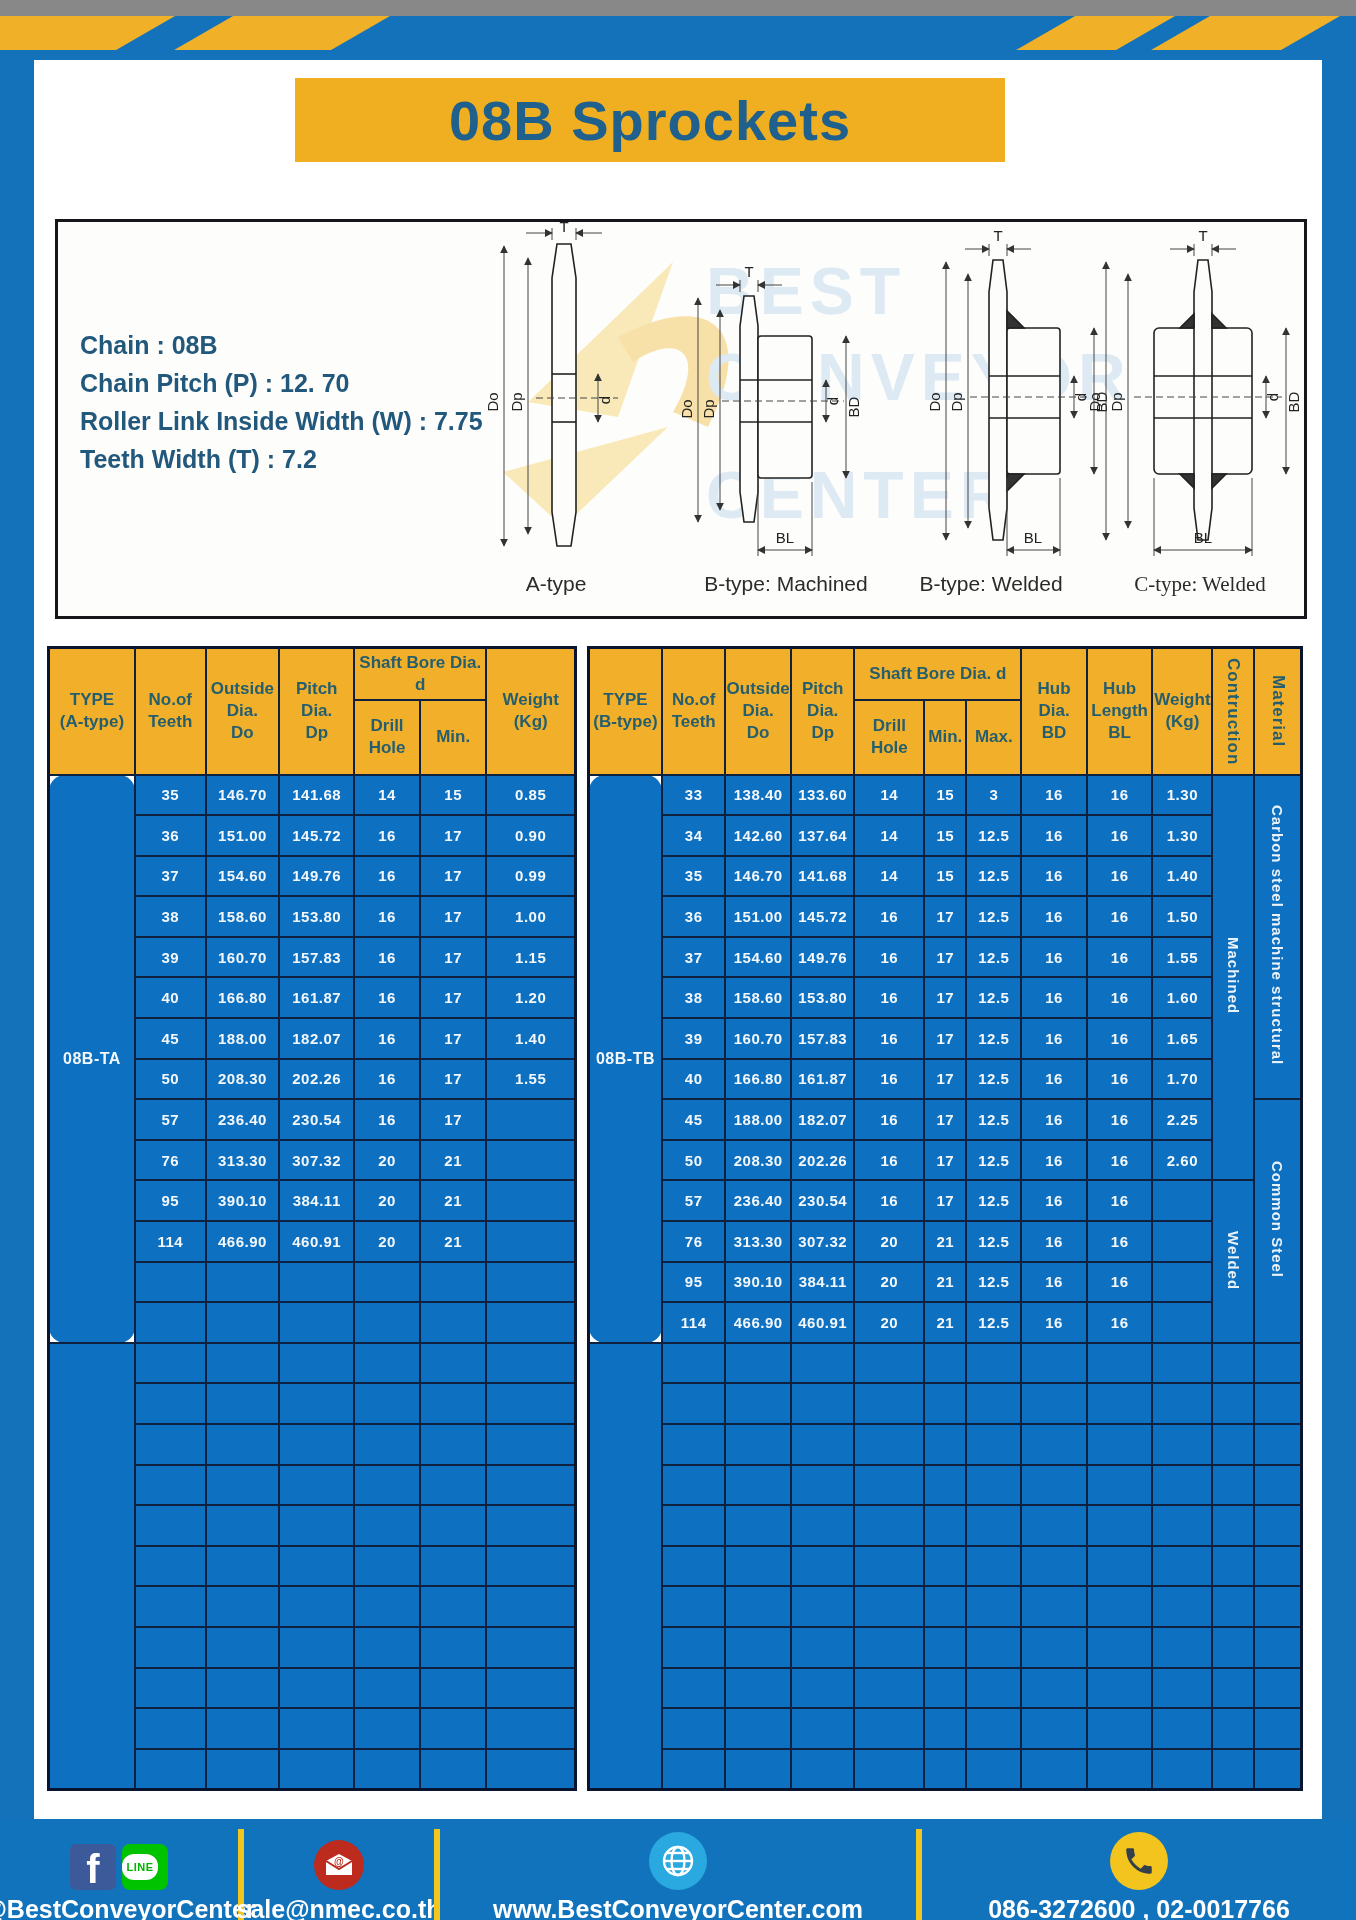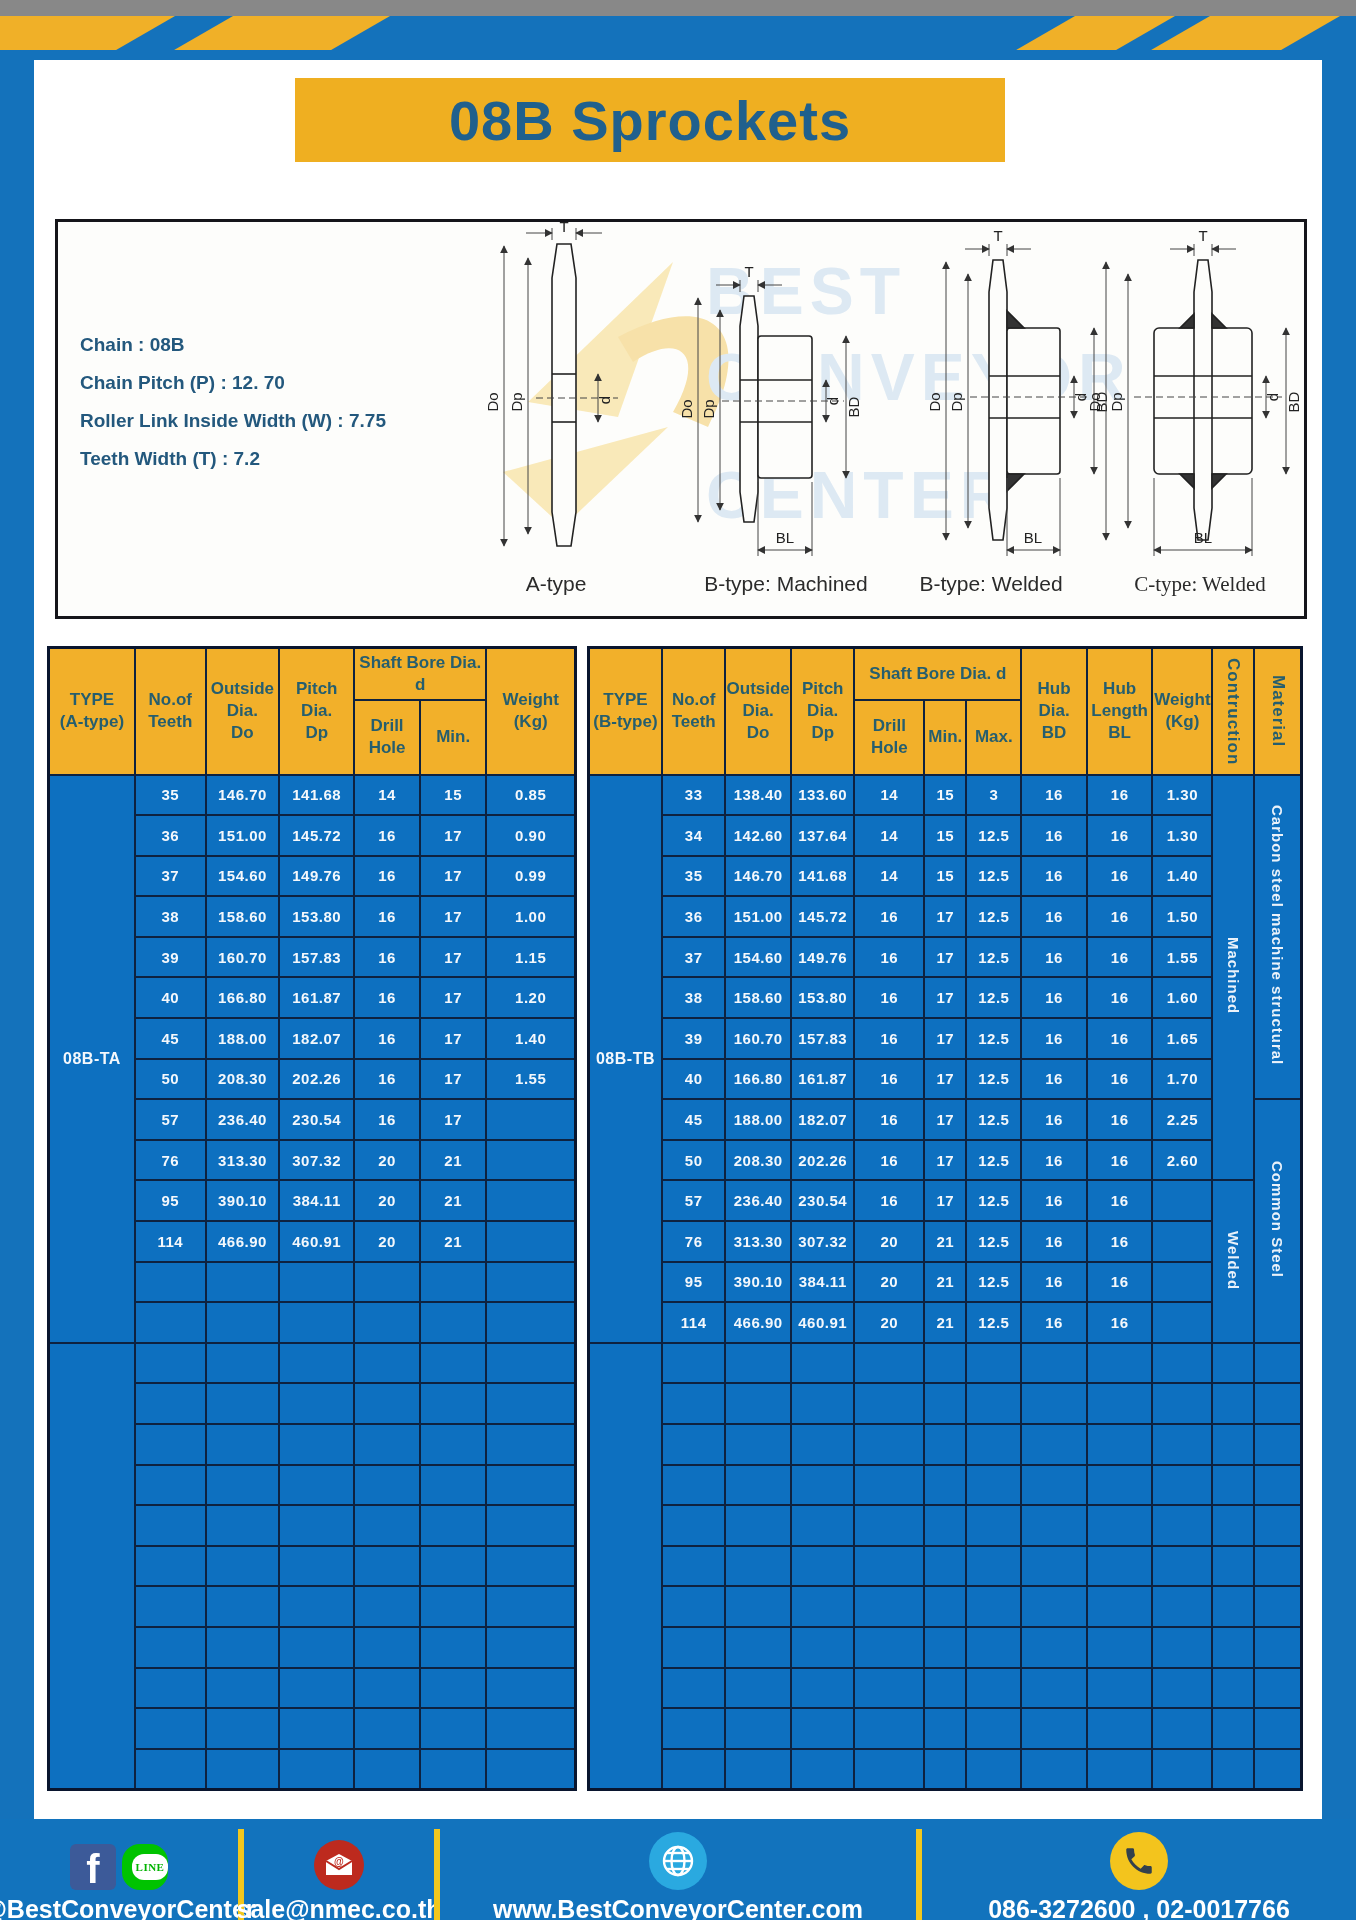--- a/index.html
+++ b/index.html
@@ -26,48 +26,48 @@
   
   .content{position:absolute;left:34px;top:44px;width:1288px;height:1759px;background:#ffffff;}
 
   .title-banner{position:absolute;left:261px;top:18px;width:710px;height:84px;background:var(--banner-yellow);
     display:flex;align-items:center;justify-content:center;}
   .title-banner span{font-size:56px;font-weight:bold;color:var(--title-blue);letter-spacing:1px;}
 
   .diagram-box{position:absolute;left:21px;top:159px;width:1252px;height:400px;background:#fdfdfb;border:3px solid #15151a;}
   .diagram-svg{position:absolute;left:0;top:0;}
   .specs{position:absolute;left:22px;top:104px;width:430px;}
-  .spec-line{font-size:19px;font-weight:bold;color:var(--spec-blue);line-height:38px;white-space:nowrap;}
+  .spec-line{font-size:25px;font-weight:bold;color:var(--spec-blue);line-height:38px;white-space:nowrap;}
   .caption{position:absolute;top:350px;transform:translateX(-50%);font-size:21px;color:#2b2b2b;white-space:nowrap;}
 
   
   .tblwrap{position:absolute;top:586px;}
   .tblwrap.ta{left:13px;width:530px;}
   .tblwrap.tb{left:553px;width:716px;}
   table{border-collapse:collapse;width:100%;table-layout:fixed;border:3px solid #09152e;}
   th,td{border:2.5px solid var(--grid);padding:0;text-align:center;vertical-align:middle;overflow:hidden;}
   thead th{background:var(--hdr-yellow);color:var(--hdr-text);font-size:17px;font-weight:bold;white-space:pre-line;line-height:22px;}
   thead tr.h1{height:52px;}
   thead tr.h2{height:75px;}
   tbody tr{height:40.6px;}
   tbody td{background:var(--cell-blue);color:#f4f8fc;font-size:15px;font-weight:bold;letter-spacing:.5px;}
-  td.typecell{font-size:16px;}
+  td.typecell{font-size:16px;border-radius:16px;}
   .vhdr{writing-mode:vertical-rl;text-align:center;letter-spacing:1px;padding:4px 0;}
   td .vval,.vval{writing-mode:vertical-rl;letter-spacing:1px;font-size:15px;font-weight:bold;color:#eaf2fa;}
 
   
   .footer{position:absolute;left:0;top:1803px;width:1356px;height:117px;background:var(--footer-blue);
     display:flex;align-items:stretch;}
   .fseg{display:flex;flex-direction:column;justify-content:flex-end;align-items:center;padding-bottom:12px;}
   .fdiv{width:6px;background:#f2c71d;margin:10px 0 8px 0;}
   .ficons{display:flex;align-items:center;gap:6px;margin-bottom:5px;}
   .ftext{color:#ffffff;font-size:25px;font-weight:bold;white-space:nowrap;}
   .fb-icon{width:46px;height:46px;background:#3c5a99;border-radius:6px;color:#fff;font-size:40px;font-weight:bold;
     display:flex;align-items:flex-end;justify-content:center;line-height:42px;}
-  .line-icon{width:46px;height:46px;background:#00c300;border-radius:18px;display:flex;align-items:center;justify-content:flex-end;font-family:Liberation Serif, serif;}
+  .line-icon{width:46px;height:46px;background:#00c300;border-radius:8px;display:flex;align-items:center;justify-content:flex-start;}
   .line-bubble{width:36px;height:26px;background:#fff;border-radius:12px;color:#00b300;font-size:11px;font-weight:bold;
     display:flex;align-items:center;justify-content:center;letter-spacing:.5px;}
   .round-icon{border-radius:50%;display:flex;align-items:center;justify-content:center;}
   .email-icon{width:50px;height:50px;background:#bd2a1e;}
   .globe-icon{width:58px;height:58px;background:#2aa9e0;}
   .phone-icon{width:58px;height:58px;background:#f3c41d;}
   .footer-strip{position:absolute;left:0;top:1908px;width:1356px;height:12px;background:var(--footer-dark);}
 </style>
 </head>
 <body>

